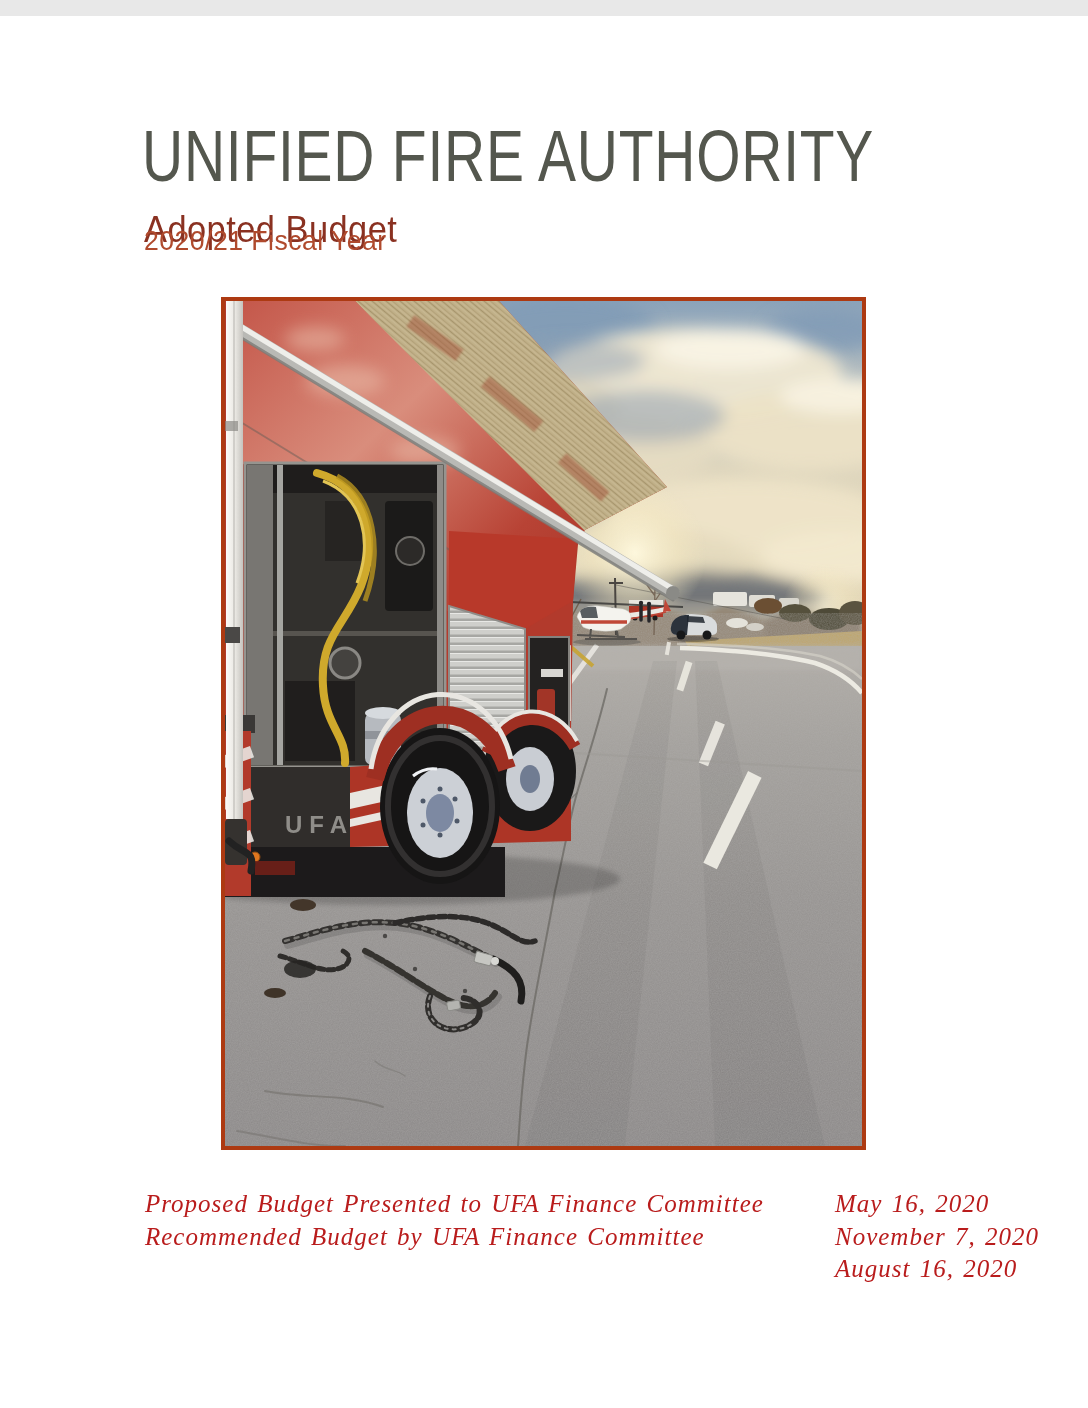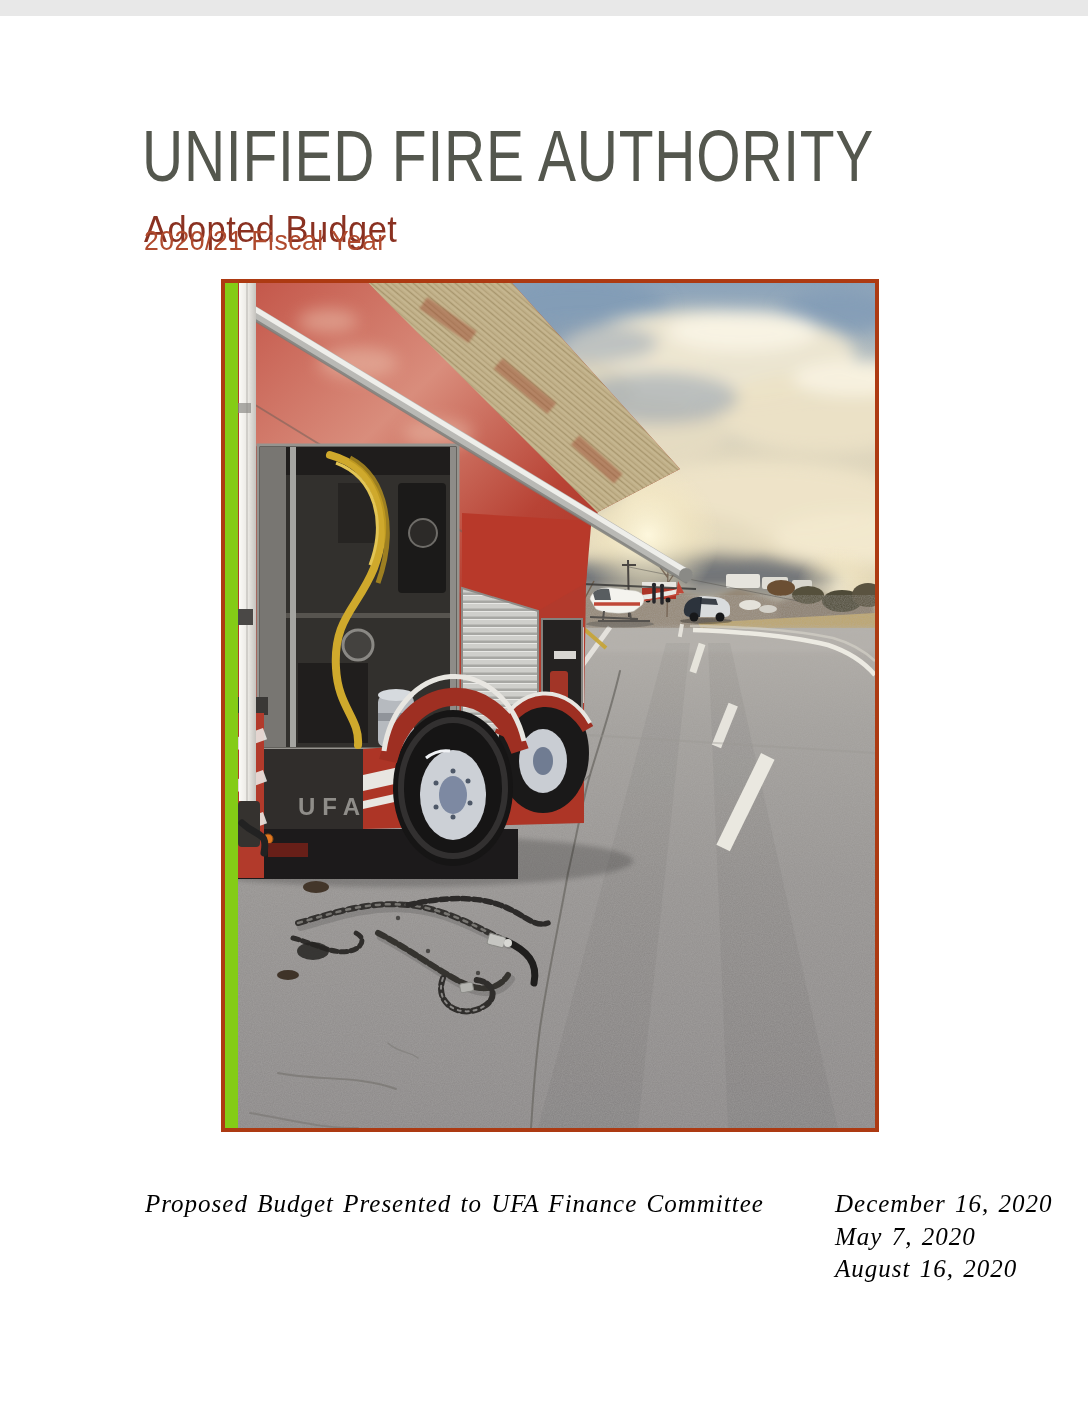--- a/index.html
+++ b/index.html
@@ -23,32 +23,31 @@
     color:#8a3121;letter-spacing:0.5px;white-space:nowrap;
     transform:scaleX(0.93);transform-origin:left top;
   }
   .fiscal{
     position:absolute;left:144px;top:209px;
     font-size:28px;font-weight:400;
     color:#b04a2d;letter-spacing:0.5px;white-space:nowrap;
     transform:scaleX(0.95);transform-origin:left top;
   }
   .photo-frame{
-    position:absolute;left:221px;top:263px;
+    position:absolute;left:221px;top:281px;
     width:637px;height:845px;
     border:4px solid #ad3a12;
-    background:#84cc16;
-    padding-left:13px;
+    background:#a16207;
   }
   .photo-frame svg{display:block;width:100%;height:100%;}
   .schedule{
     position:absolute;left:145px;top:1172px;width:880px;
     font-family:"Liberation Serif",serif;
     font-style:italic;
-    font-size:25px;color:#000000;
+    font-size:25px;color:#b91c1c;
     letter-spacing:1px;word-spacing:2px;
   }
   .schedule .row{position:relative;height:32.6px;line-height:32.6px;white-space:nowrap;}
   .schedule .date{position:absolute;left:690px;top:0;}
 </style>
 </head>
 <body>
 
 <div class="page">
 
@@ -374,23 +373,24 @@
         <circle cx="240" cy="690" r="2.2" fill="#4a4846" stroke="none"></circle>
         <ellipse cx="78" cy="604" rx="13" ry="6" fill="#43362a" stroke="none"></ellipse>
         <ellipse cx="50" cy="692" rx="11" ry="5" fill="#3f3328" stroke="none"></ellipse>
       </g>
     </svg>
   </div>
 
   <div class="schedule">
     <div class="row">
       <span class="label">Proposed Budget Presented to UFA Finance Committee</span>
-      <span class="date">December 16, 2020</span>
+      <span class="date">May 16, 2020</span>
     </div>
     <div class="row">
-      <span class="date">May 7, 2020</span>
+      <span class="label">Recommended Budget by UFA Finance Committee</span>
+      <span class="date">November 7, 2020</span>
     </div>
     <div class="row">
       <span class="date">August  16, 2020</span>
     </div>
   </div>
 
 </div>
 
 </body></html>

